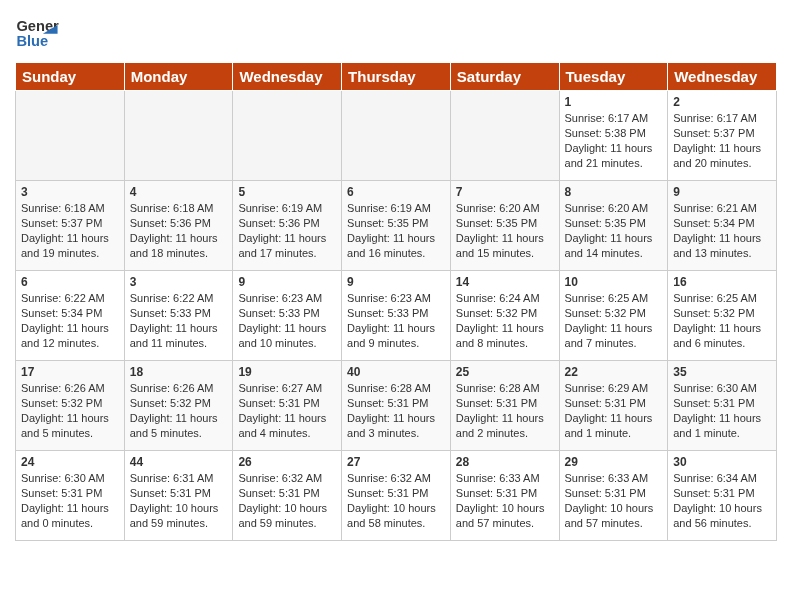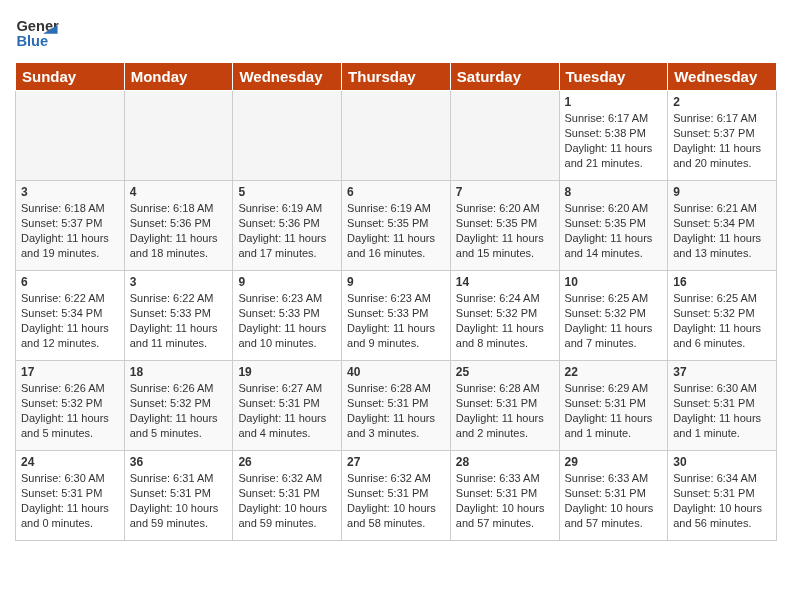--- a/index.html
+++ b/index.html
@@ -210,31 +210,31 @@
           </td>
           <td>
             <div class="day-number">25</div>
             <div class="day-info">Sunrise: 6:28 AM<br>Sunset: 5:31 PM<br>Daylight: 11 hours and 2 minutes.</div>
           </td>
           <td>
             <div class="day-number">22</div>
             <div class="day-info">Sunrise: 6:29 AM<br>Sunset: 5:31 PM<br>Daylight: 11 hours and 1 minute.</div>
           </td>
           <td>
-            <div class="day-number">37</div>
+            <div class="day-number">35</div>
             <div class="day-info">Sunrise: 6:30 AM<br>Sunset: 5:31 PM<br>Daylight: 11 hours and 1 minute.</div>
           </td>
         </tr>
         <tr>
           <td>
             <div class="day-number">24</div>
             <div class="day-info">Sunrise: 6:30 AM<br>Sunset: 5:31 PM<br>Daylight: 11 hours and 0 minutes.</div>
           </td>
           <td>
-            <div class="day-number">36</div>
+            <div class="day-number">44</div>
             <div class="day-info">Sunrise: 6:31 AM<br>Sunset: 5:31 PM<br>Daylight: 10 hours and 59 minutes.</div>
           </td>
           <td>
             <div class="day-number">26</div>
             <div class="day-info">Sunrise: 6:32 AM<br>Sunset: 5:31 PM<br>Daylight: 10 hours and 59 minutes.</div>
           </td>
           <td>
             <div class="day-number">27</div>
             <div class="day-info">Sunrise: 6:32 AM<br>Sunset: 5:31 PM<br>Daylight: 10 hours and 58 minutes.</div>
           </td>

